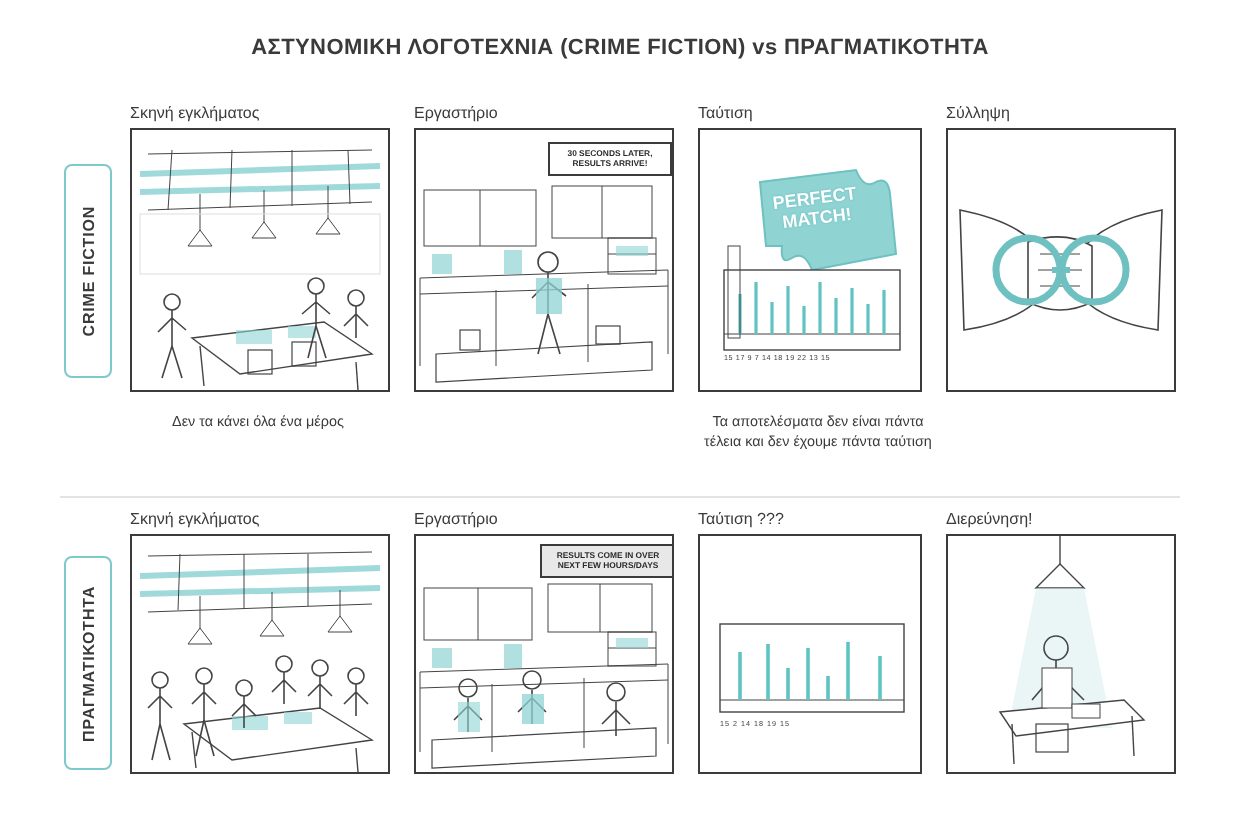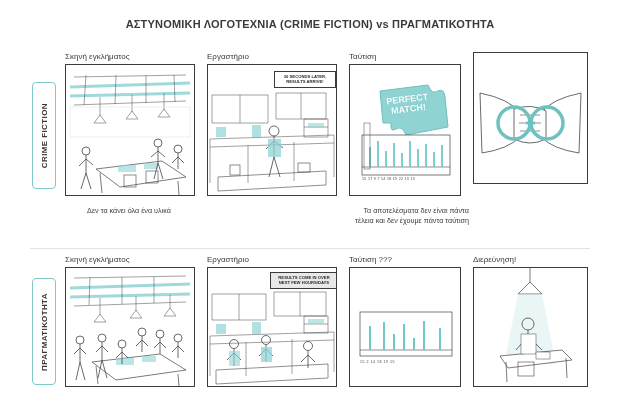--- a/index.html
+++ b/index.html
@@ -140,21 +140,21 @@
         <circle cx="112" cy="84" r="4"></circle>
           <path d="M112 88 L112 104 M112 92 L106 98 M112 92 L118 98"></path>
       </g>
 
       <g stroke="#444" stroke-width=".6" fill="none">
         <rect x="58" y="110" width="12" height="12"></rect>
         <rect x="80" y="106" width="12" height="12"></rect>
       </g>
     </svg>
   </div>
-  <div class="cbox" style="left:0;top:154px;width:128px;">Δεν τα κάνει όλα ένα υλικά</div>
+  <div class="cbox" style="left:0;top:154px;width:128px;">Δεν τα κάνει όλα ένα μέρος</div>
 </div>
 
 <div class="panel" style="left:207px;top:52px;">
   <div class="cap">Εργαστήριο</div>
   <div class="frame" style="width:128px;height:130px;">
     <svg width="128" height="130" viewBox="0 0 128 130">
       <rect x="0" y="0" width="128" height="130" fill="#fff"></rect>
       <g stroke="#444" stroke-width=".5" fill="none">
 
         <rect x="4" y="30" width="56" height="28"></rect>
@@ -214,24 +214,25 @@
         <line x1="92" y1="102" x2="92" y2="80"></line>
       </g>
 
       <g stroke="#444" stroke-width=".5" fill="none">
         <rect x="14" y="58" width="6" height="46"></rect>
       </g>
     </svg>
     <div class="puzzle-txt" style="left:28px;top:30px;width:60px;">PERFECT MATCH!</div>
     <div style="position:absolute;left:12px;top:112px;width:90px;font-size:3.6px;color:#444;letter-spacing:.3px;">15  17   9   7   14 18  19 22  13  15</div>
   </div>
-  <div class="cbox" style="left:0;top:154px;width:120px;text-align:right;">Τα αποτελέσματα δεν είναι πάντα τέλεια και δεν έχουμε πάντα ταύτιση</div>
+  <div class="cbox" style="left:0;top:154px;width:120px;text-align:center;">Τα αποτελέσματα δεν είναι πάντα τέλεια και δεν έχουμε πάντα ταύτιση</div>
 </div>
 
 <div class="panel" style="left:473px;top:52px;">
+  <div class="cap">Σύλληψη</div>
   <div class="frame" style="width:113px;height:130px;">
     <svg width="113" height="130" viewBox="0 0 113 130">
       <rect x="0" y="0" width="113" height="130" fill="#fff"></rect>
 
       <g fill="#fff" stroke="#444" stroke-width=".8">
         <path d="M6 40 Q36 46 46 60 L46 84 Q34 96 8 100 L6 40 Z"></path>
         <path d="M107 40 Q77 46 67 60 L67 84 Q79 96 105 100 L107 40 Z"></path>
       </g>
 
       <g fill="#fff" stroke="#444" stroke-width=".8">

